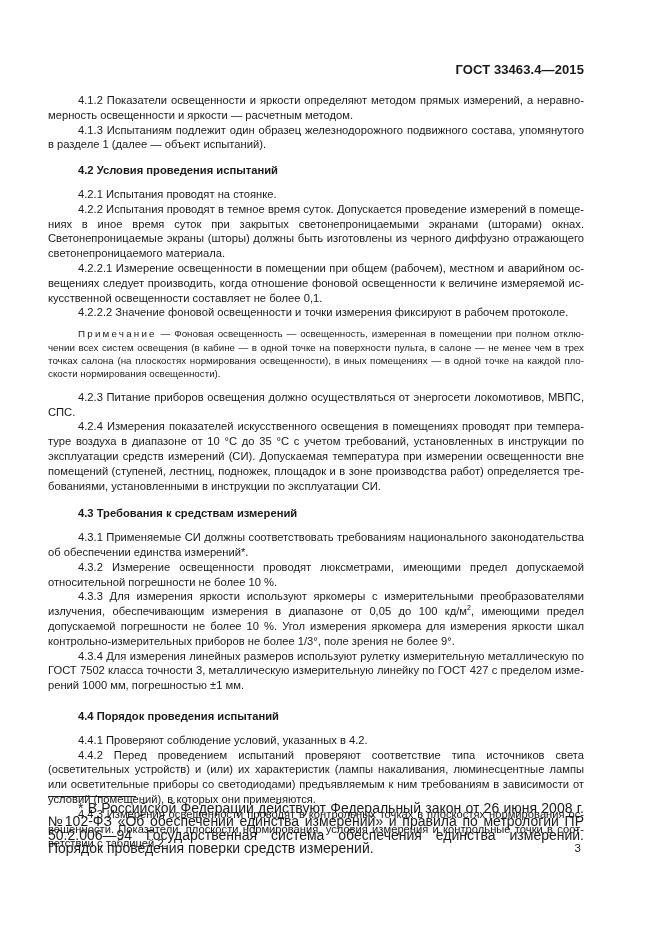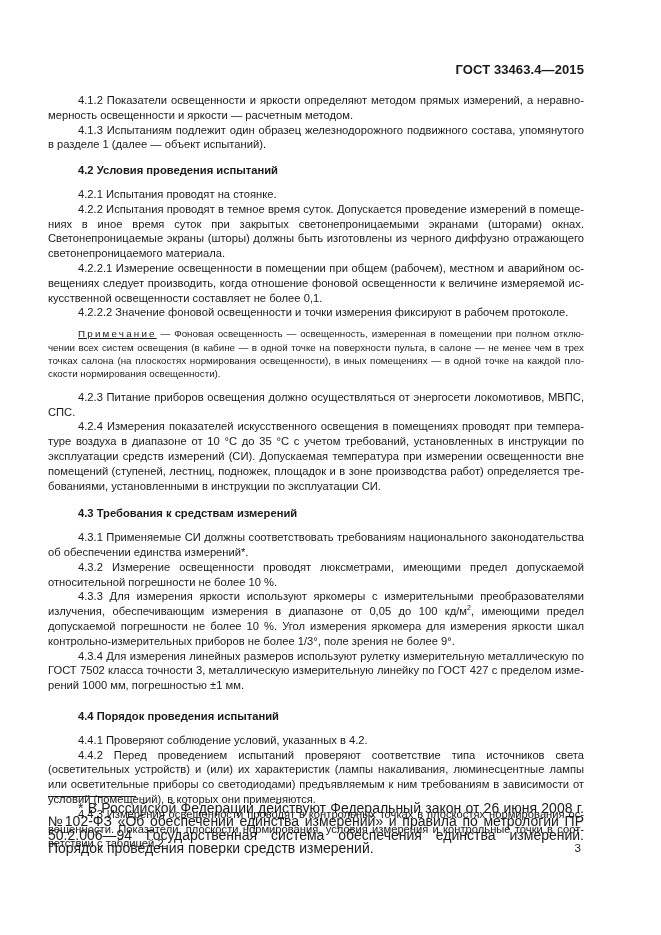--- a/index.html
+++ b/index.html
@@ -4,21 +4,21 @@
 <style>
   html, body { margin: 0; padding: 0; background: #ffffff; }
   body { width: 661px; height: 935px; position: relative; overflow: hidden;
          font-family: "Liberation Sans", sans-serif; color: #1a1a1a; }
   .page { position: absolute; left: 48px; top: 0; width: 536px; }
   .header { position: absolute; right: 0; top: 62px; font-weight: bold; font-size: 13px; letter-spacing: 0.1px; }
   .content { position: absolute; left: 0; top: 93px; width: 536px; font-size: 11.2px; line-height: 14.8px; }
   .p { text-align: justify; text-indent: 30px; margin: 0; hyphens: manual; }
   .h { font-weight: bold; text-indent: 30px; margin: 13px 0 9px 0; font-size: 11.2px; }
   .note { font-size: 9.8px; line-height: 13.4px; text-align: justify; text-indent: 30px; margin: 7px 0 9px 0; }
-  .note .lbl { letter-spacing: 2.2px; text-decoration: underline; }
+  .note .lbl { letter-spacing: 2.2px; }
   .fn-rule { position: absolute; left: 0; top: 796px; width: 88px; border-top: 1px solid #1a1a1a; }
   .footnote { position: absolute; left: 0; top: 802px; width: 536px; font-size: 14px; line-height: 13.4px;
               text-align: justify; text-indent: 30px; }
   .pagenum { position: absolute; right: 3px; top: 842px; font-size: 11.5px; }
   sup { font-size: 7px; line-height: 0; }
 </style>
 </head>
 <body>
 
 <div class="page">

